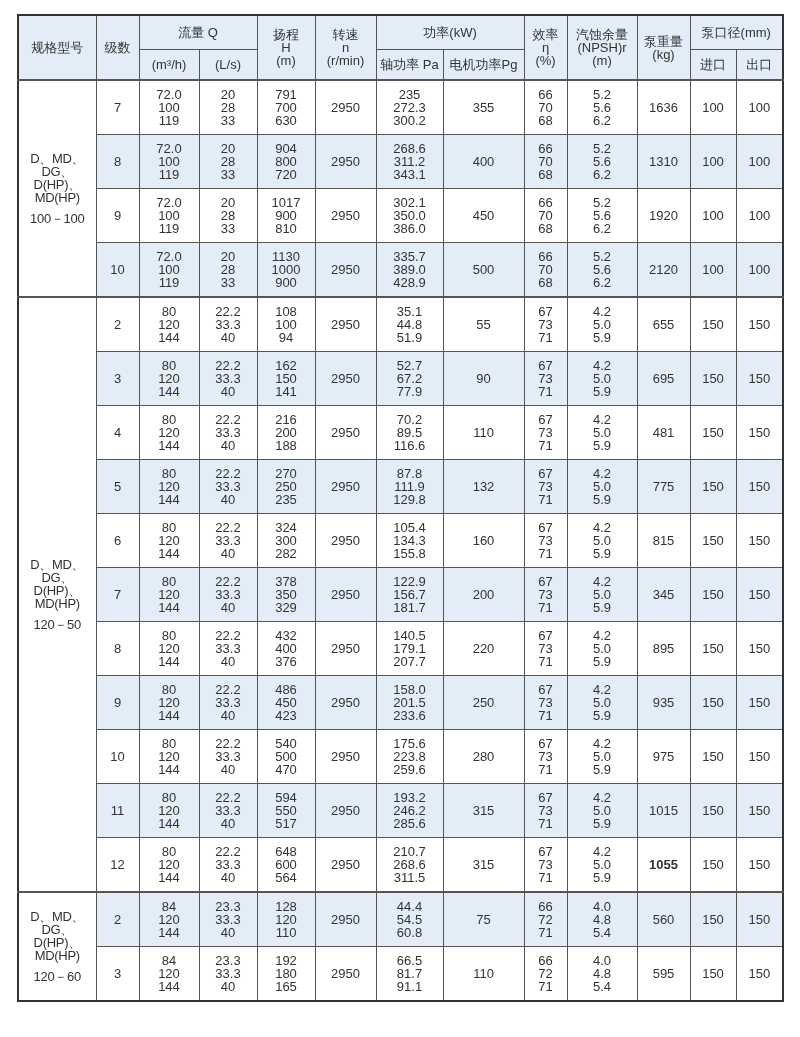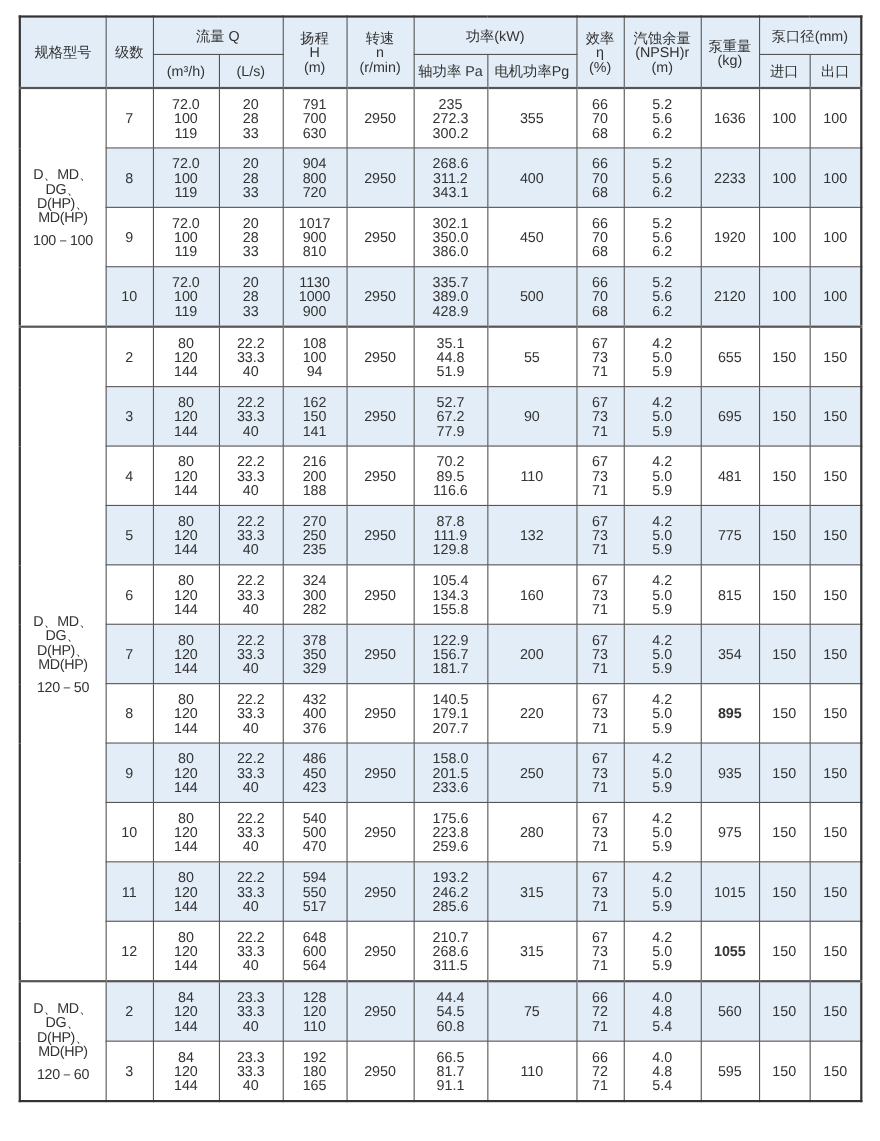--- a/index.html
+++ b/index.html
@@ -117,21 +117,21 @@
           <td class="dc" style="white-space: pre-line;">268.6
 311.2
 343.1</td>
           <td class="dc" style="white-space: pre-line;">400</td>
           <td class="dc" style="white-space: pre-line;">66
 70
 68</td>
           <td class="dc" style="white-space: pre-line;">5.2
 5.6
 6.2</td>
-          <td class="dc" style="white-space: pre-line;">2233</td>
+          <td class="dc" style="white-space: pre-line;">1310</td>
           <td class="dc" style="white-space: pre-line;">100</td>
           <td class="dc" style="white-space: pre-line;">100</td>
         </tr>
         <tr class="row55">
           <td class="dc">9</td>
           <td class="dc" style="white-space: pre-line;">72.0
 100
 119</td>
           <td class="dc" style="white-space: pre-line;">20
 28
@@ -333,21 +333,21 @@
           <td class="dc" style="white-space: pre-line;">122.9
 156.7
 181.7</td>
           <td class="dc" style="white-space: pre-line;">200</td>
           <td class="dc" style="white-space: pre-line;">67
 73
 71</td>
           <td class="dc" style="white-space: pre-line;">4.2
 5.0
 5.9</td>
-          <td class="dc" style="white-space: pre-line;">354</td>
+          <td class="dc" style="white-space: pre-line;">345</td>
           <td class="dc" style="white-space: pre-line;">150</td>
           <td class="dc" style="white-space: pre-line;">150</td>
         </tr>
         <tr class="row55">
           <td class="dc">8</td>
           <td class="dc" style="white-space: pre-line;">80
 120
 144</td>
           <td class="dc" style="white-space: pre-line;">22.2
 33.3
@@ -359,21 +359,21 @@
           <td class="dc" style="white-space: pre-line;">140.5
 179.1
 207.7</td>
           <td class="dc" style="white-space: pre-line;">220</td>
           <td class="dc" style="white-space: pre-line;">67
 73
 71</td>
           <td class="dc" style="white-space: pre-line;">4.2
 5.0
 5.9</td>
-          <td class="dc" style="white-space: pre-line; font-weight: bold;">895</td>
+          <td class="dc" style="white-space: pre-line;">895</td>
           <td class="dc" style="white-space: pre-line;">150</td>
           <td class="dc" style="white-space: pre-line;">150</td>
         </tr>
         <tr class="row55 alt">
           <td class="dc">9</td>
           <td class="dc" style="white-space: pre-line;">80
 120
 144</td>
           <td class="dc" style="white-space: pre-line;">22.2
 33.3

